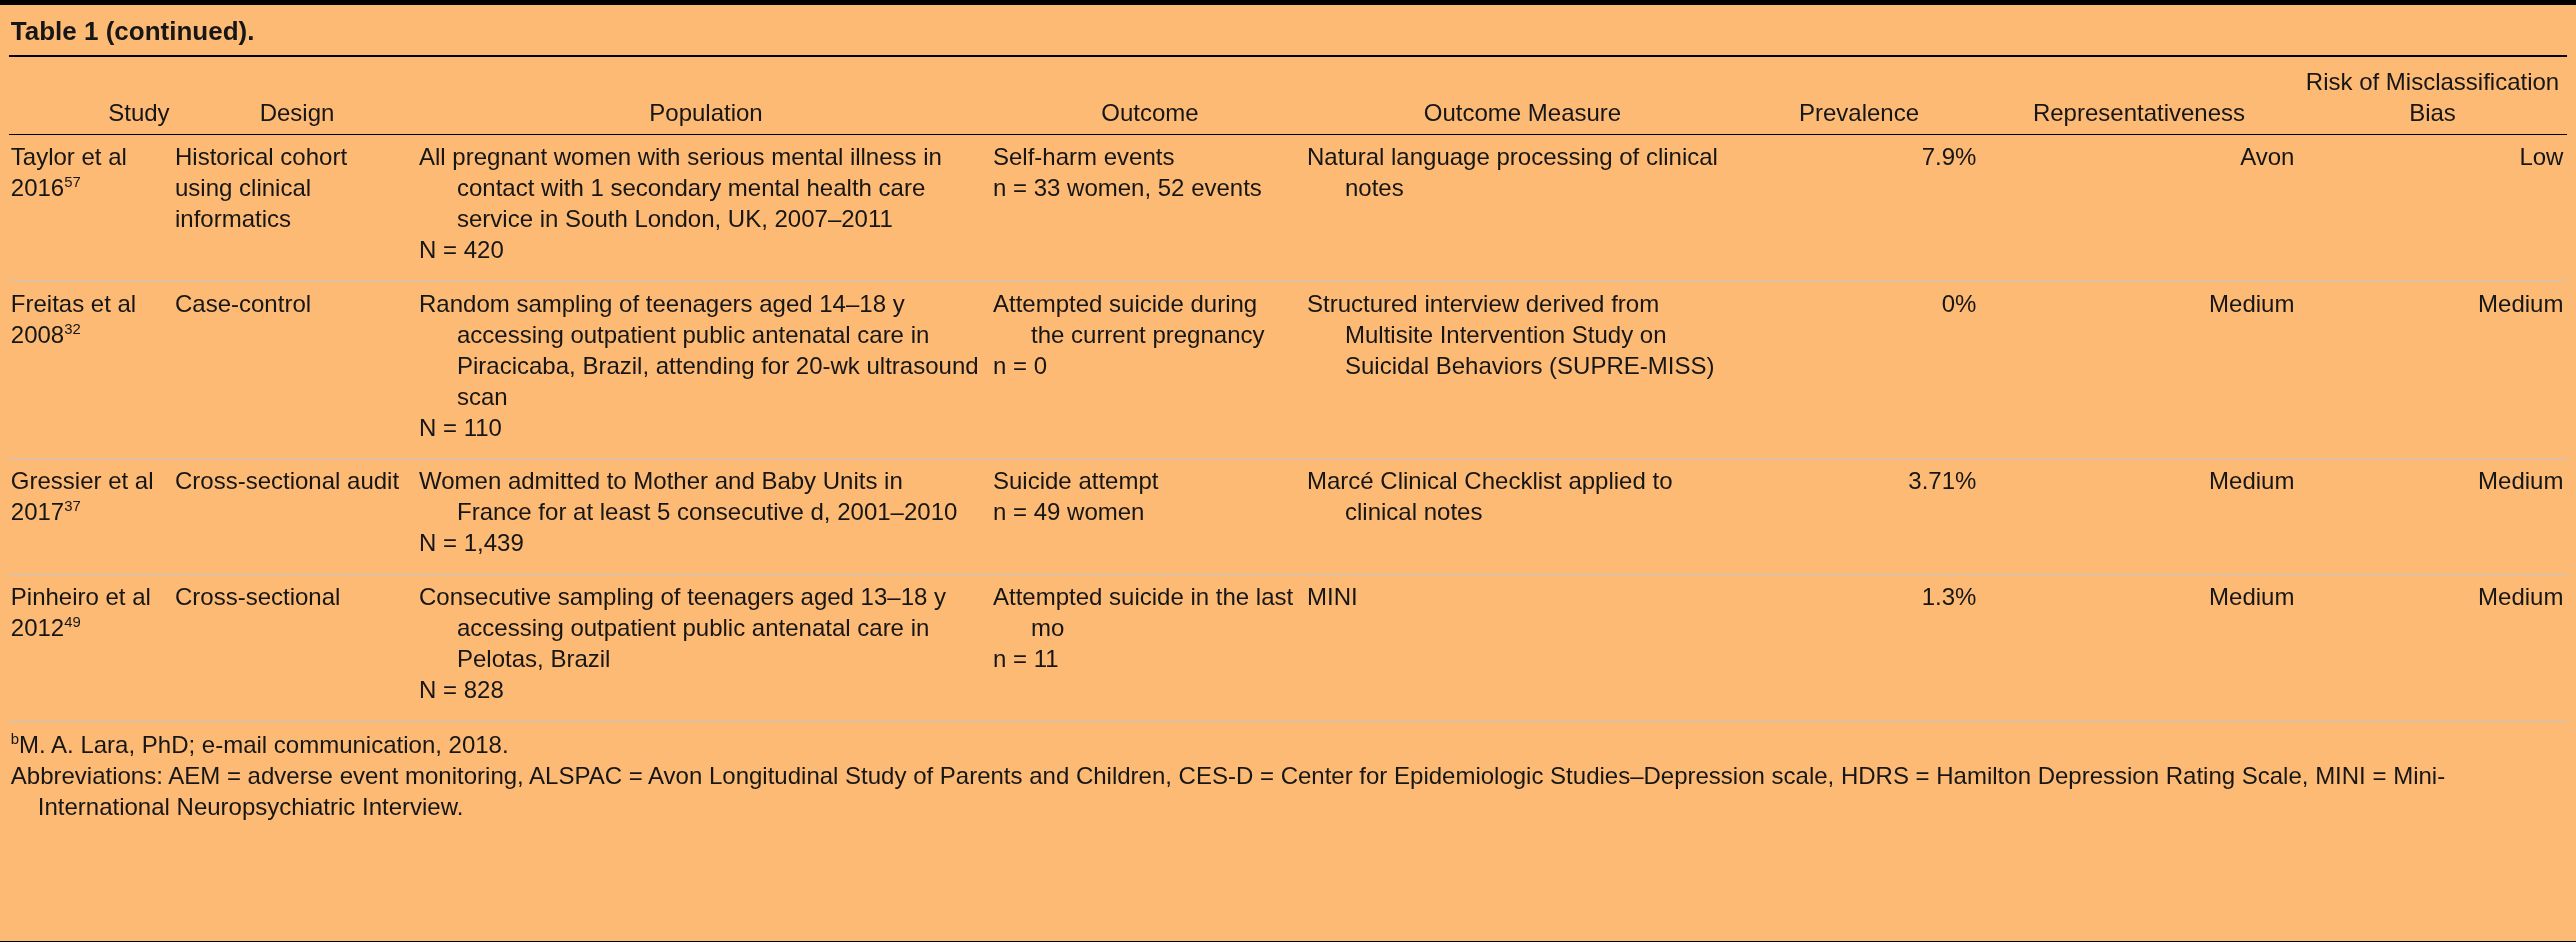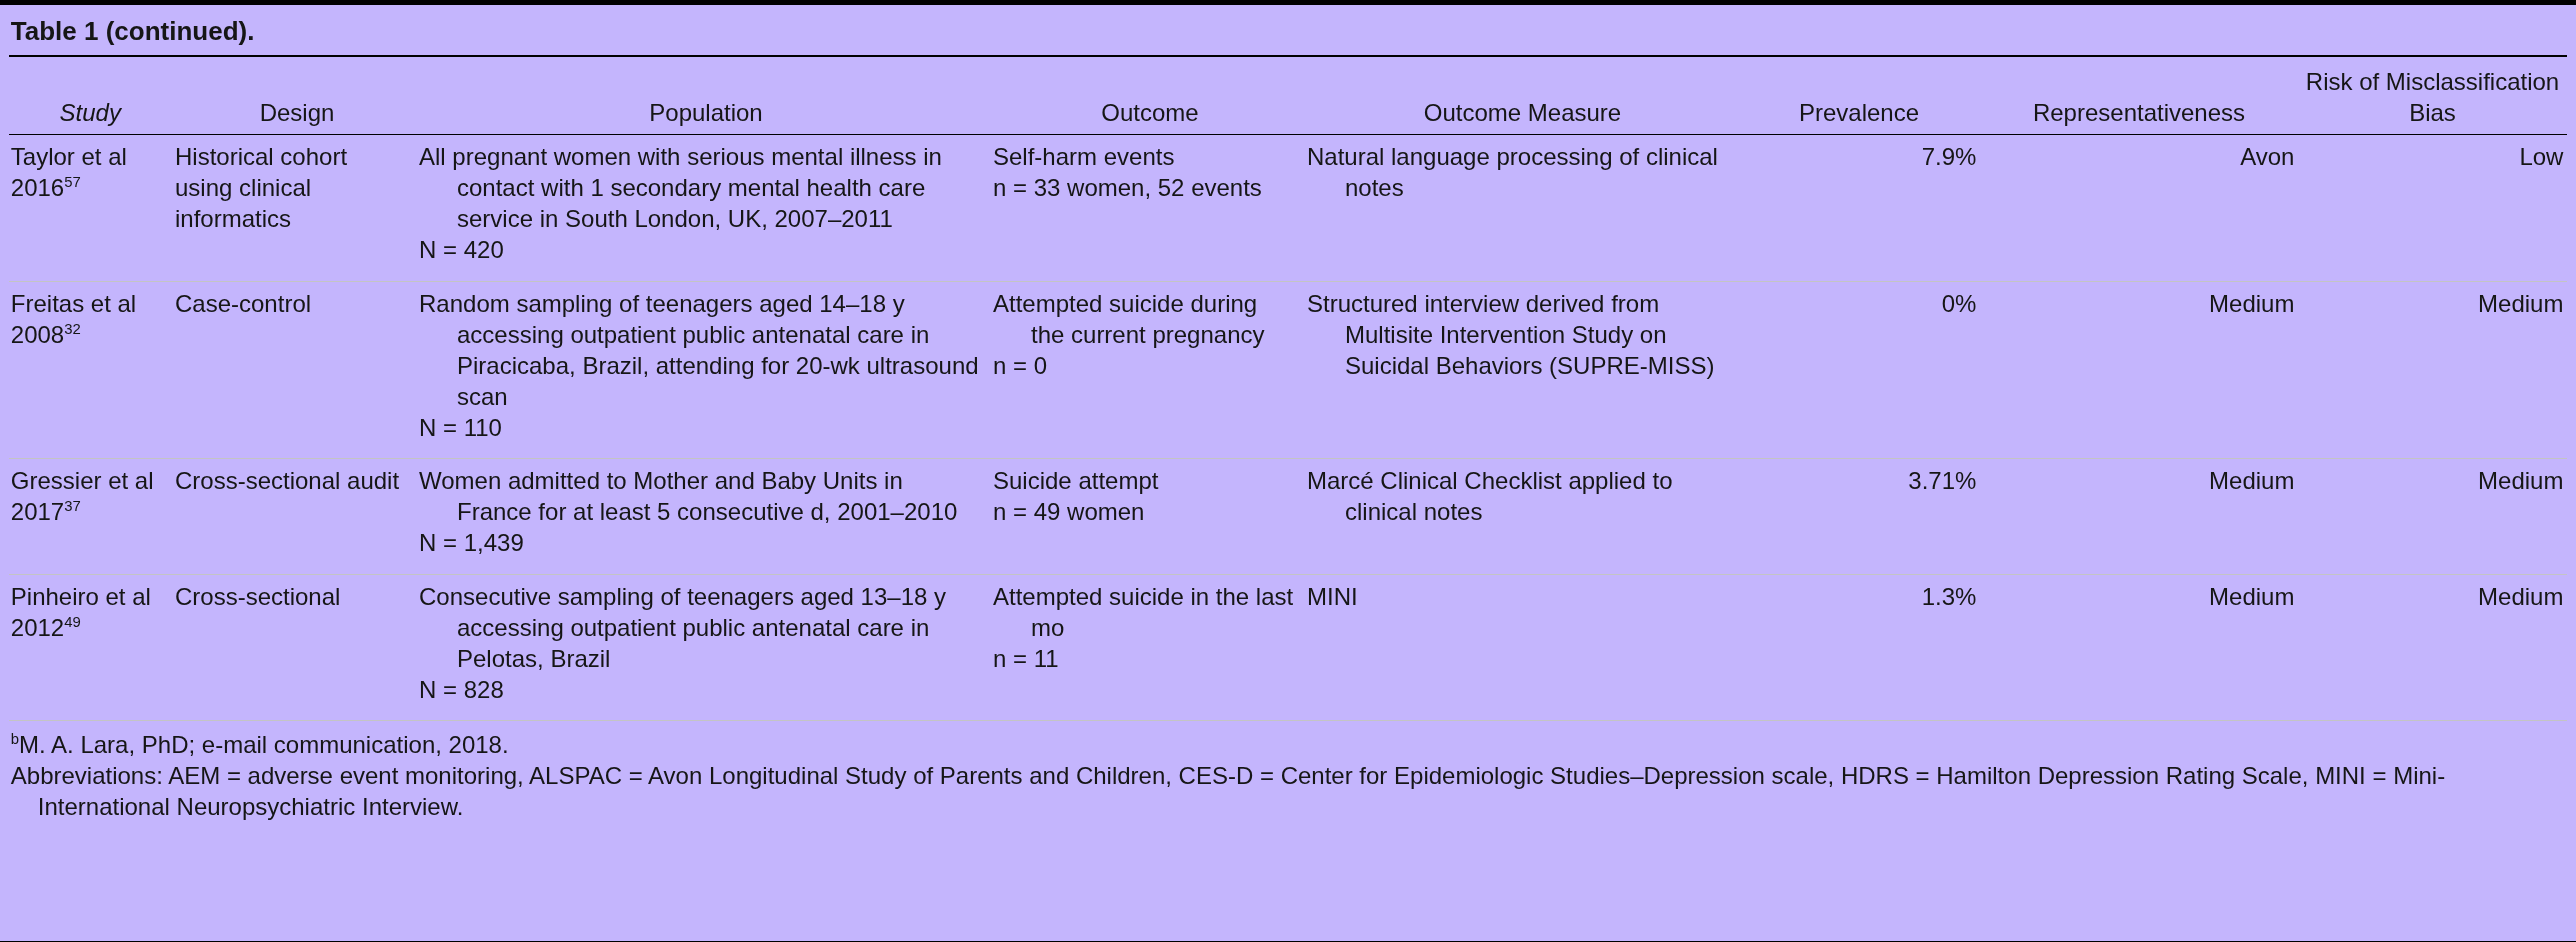--- a/index.html
+++ b/index.html
@@ -9,42 +9,42 @@
     color: #161616;
     -webkit-font-smoothing: antialiased;
   }
   .sheet {
     width: 2576px;
     height: 943px;
     padding: 0 9px;
     border-top: 5.4px solid #000;
     border-bottom: 2.7px solid #000;
     overflow: hidden;
-    background: #c4b5fd;
+    background: #fdba74;
   }
   .title-bar {
     font-size: 26px;
     font-weight: bold;
     padding: 10.8px 0 8px 1.8px;
     border-bottom: 2.7px solid #000;
   }
   table {
     width: 100%;
     border-collapse: collapse;
     table-layout: fixed;
     font-size: 24px;
     line-height: 31px;
   }
   thead th {
     font-weight: normal;
     vertical-align: bottom;
     padding: 9px 5.4px 6.3px;
     border-bottom: 1.8px solid #000;
   }
-  thead th.al { text-align: center; padding-left: 1.8px; font-style: italic; }
+  thead th.al { text-align: right; padding-left: 1.8px; }
   tbody td {
     vertical-align: top;
     padding: 6.3px 12.6px 15.2px 0;
     border-bottom: 0.9px solid #c4c4c4;
   }
   tbody td.c-study { padding-left: 1.8px; }
   tbody td.center { text-align: right; padding-left: 3.6px; padding-right: 3.6px; }
   .hang { padding-left: 38px; text-indent: -38px; }
   sup.ref, sup.fnm {
     font-size: 62%;

